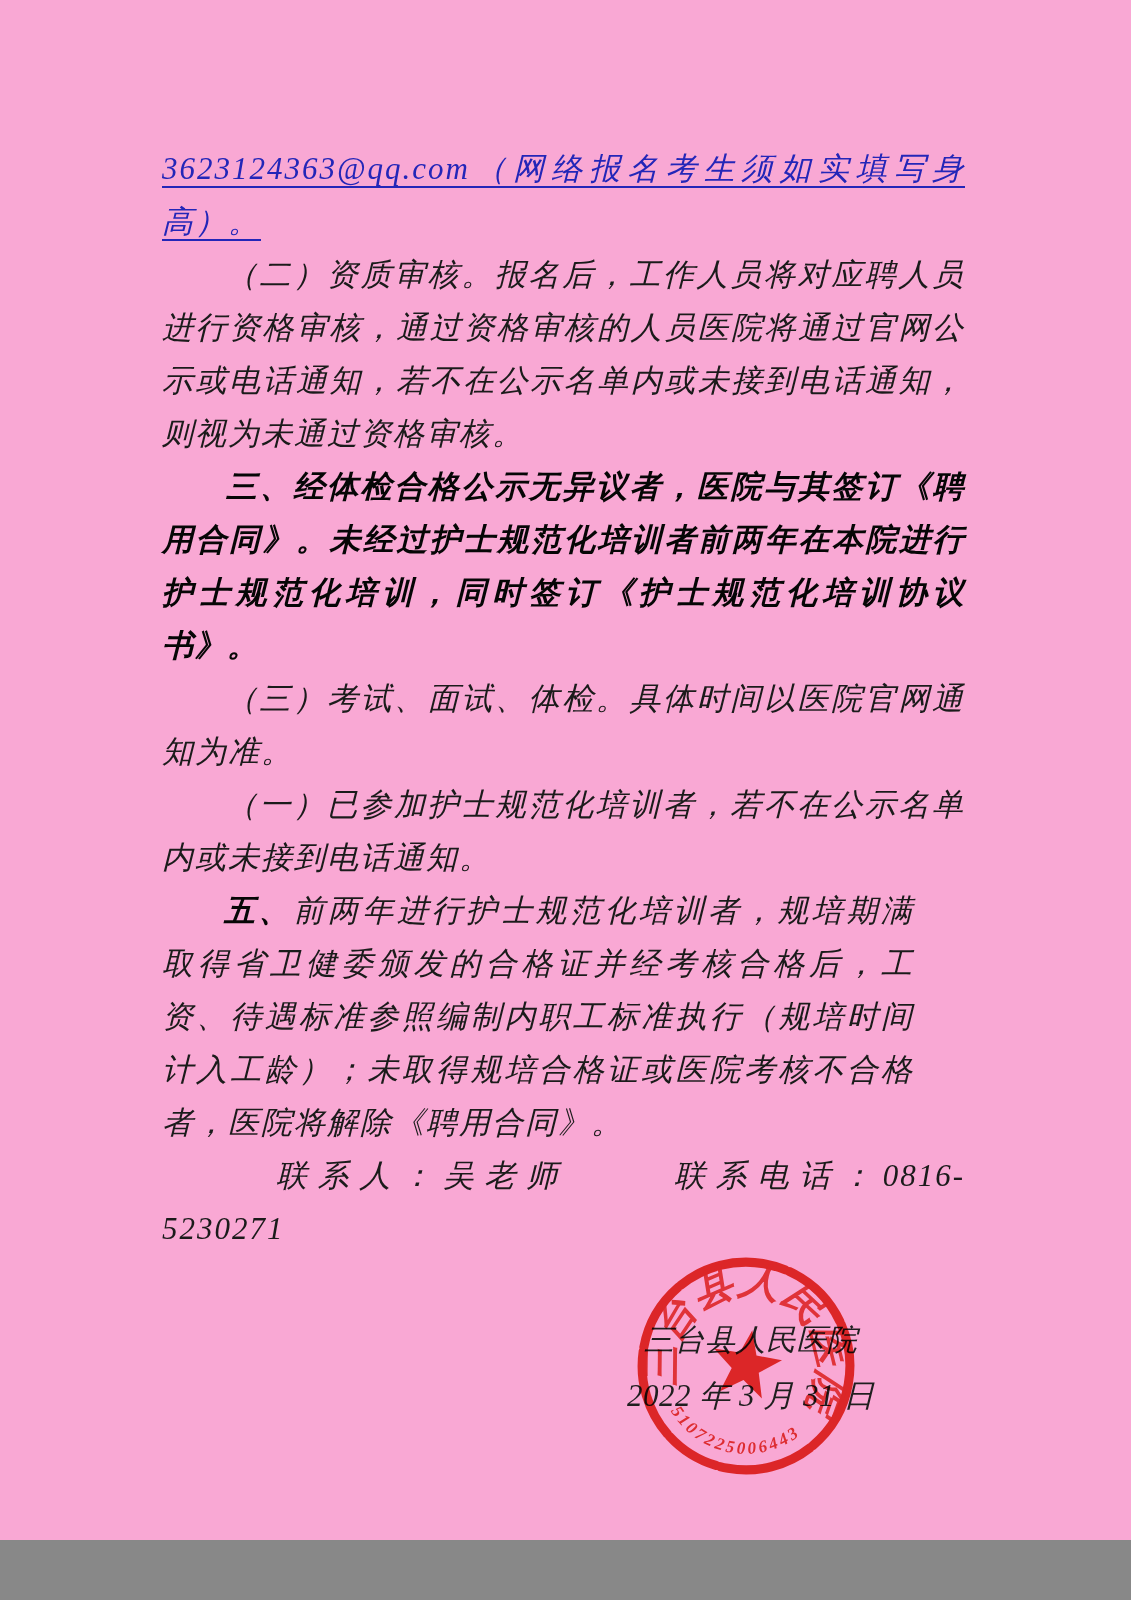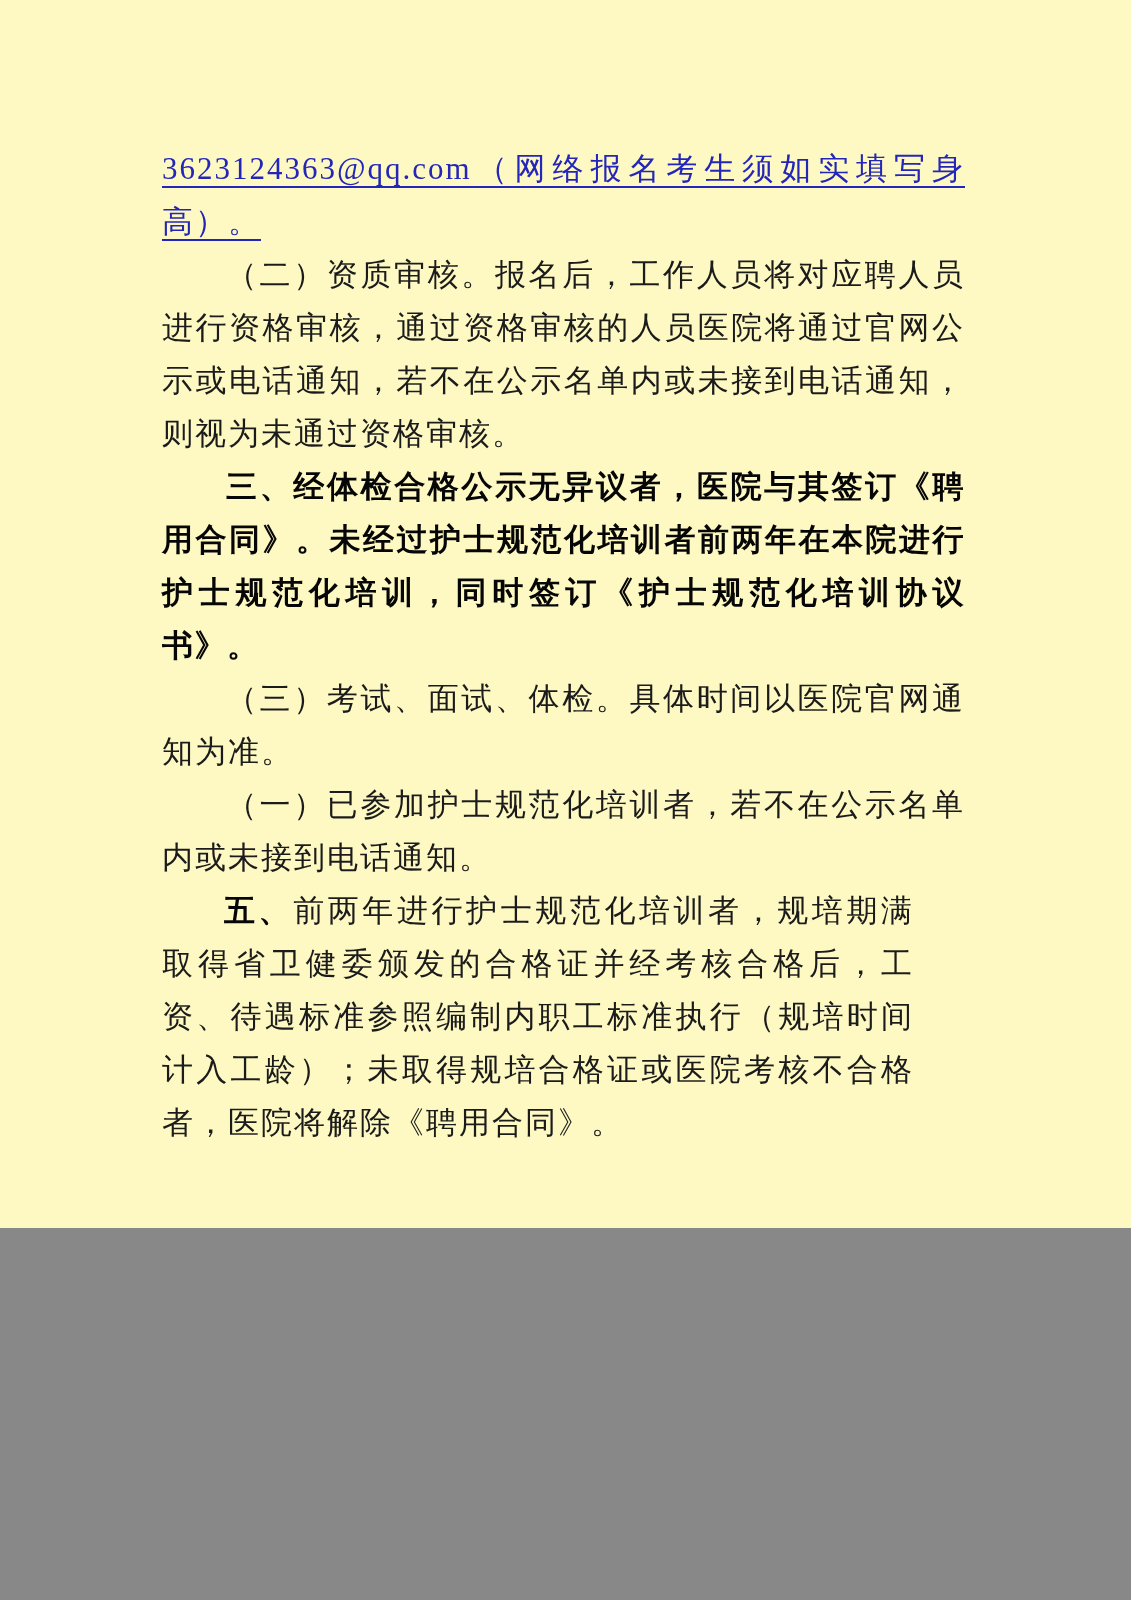--- a/index.html
+++ b/index.html
@@ -1,23 +1,24 @@
 <!DOCTYPE html>
 <html><head>
 <meta charset="utf-8">
 <style>
   html,body { margin:0; padding:0; background:#888; }
   .page {
     position:relative;
-    width:1131px; height:1228px;
+    width:1131px; height:1540px;
     margin:0 auto;
-    background:#fef9c3;
+    background:#f9a8d4;
     font-family:"Liberation Serif", serif;
     color:#1b1b1b;
     overflow:hidden;
+    font-style:italic;
   }
   .content {
     position:absolute;
     left:162px; top:142px;
     width:803px;
     font-size:31px;
     line-height:53px;
     letter-spacing:2px;
     text-align:justify;
   }
@@ -84,20 +85,21 @@
     <p class="ind2 hei">三、经体检合格公示无异议者，医院与其签订《聘用合同》。未经过护士规范化培训者前两年在本院进行护士规范化培训，同时签订《护士规范化培训协议书》。</p>
 
     <p class="ind2">（三）考试、面试、体检。具体时间以医院官网通知为准。</p>
 
 
     <p class="ind2">（一）已参加护士规范化培训者，若不在公示名单内或未接到电话通知。</p>
 
 
     <p class="para5"><span class="lead">五、</span><span>前两年进行护士规范化培训者，规培期满取得省卫健委颁发的合格证并经考核合格后，工资、待遇标准参照编制内职工标准执行（规培时间计入工龄）；未取得规培合格证或医院考核不合格者，医院将解除《聘用合同》。</span></p>
 
+    <p class="contact"><span>联系人：吴老师</span><span class="phone">联系电话：0816-5230271</span></p>
   </div>
 
   <div class="sig-line sig-hospital">三台县人民医院</div>
 
   <div class="sig-line sig-date">2022 年 3 月 31 日</div>
 
   <svg class="stamp" viewBox="0 0 234 234" xmlns="http://www.w3.org/2000/svg">
     <g transform="rotate(10 117 117)" fill="none">
       <circle cx="117" cy="117" r="103" stroke="#e02a20" stroke-width="9" stroke-dasharray="72 3 95 4 55 3 88 4 70 3 110 4" stroke-linecap="round"></circle>
       <path id="seal-arc-top" d="M 52.7 147 A 71 71 0 1 1 181.3 147" fill="none"></path>

